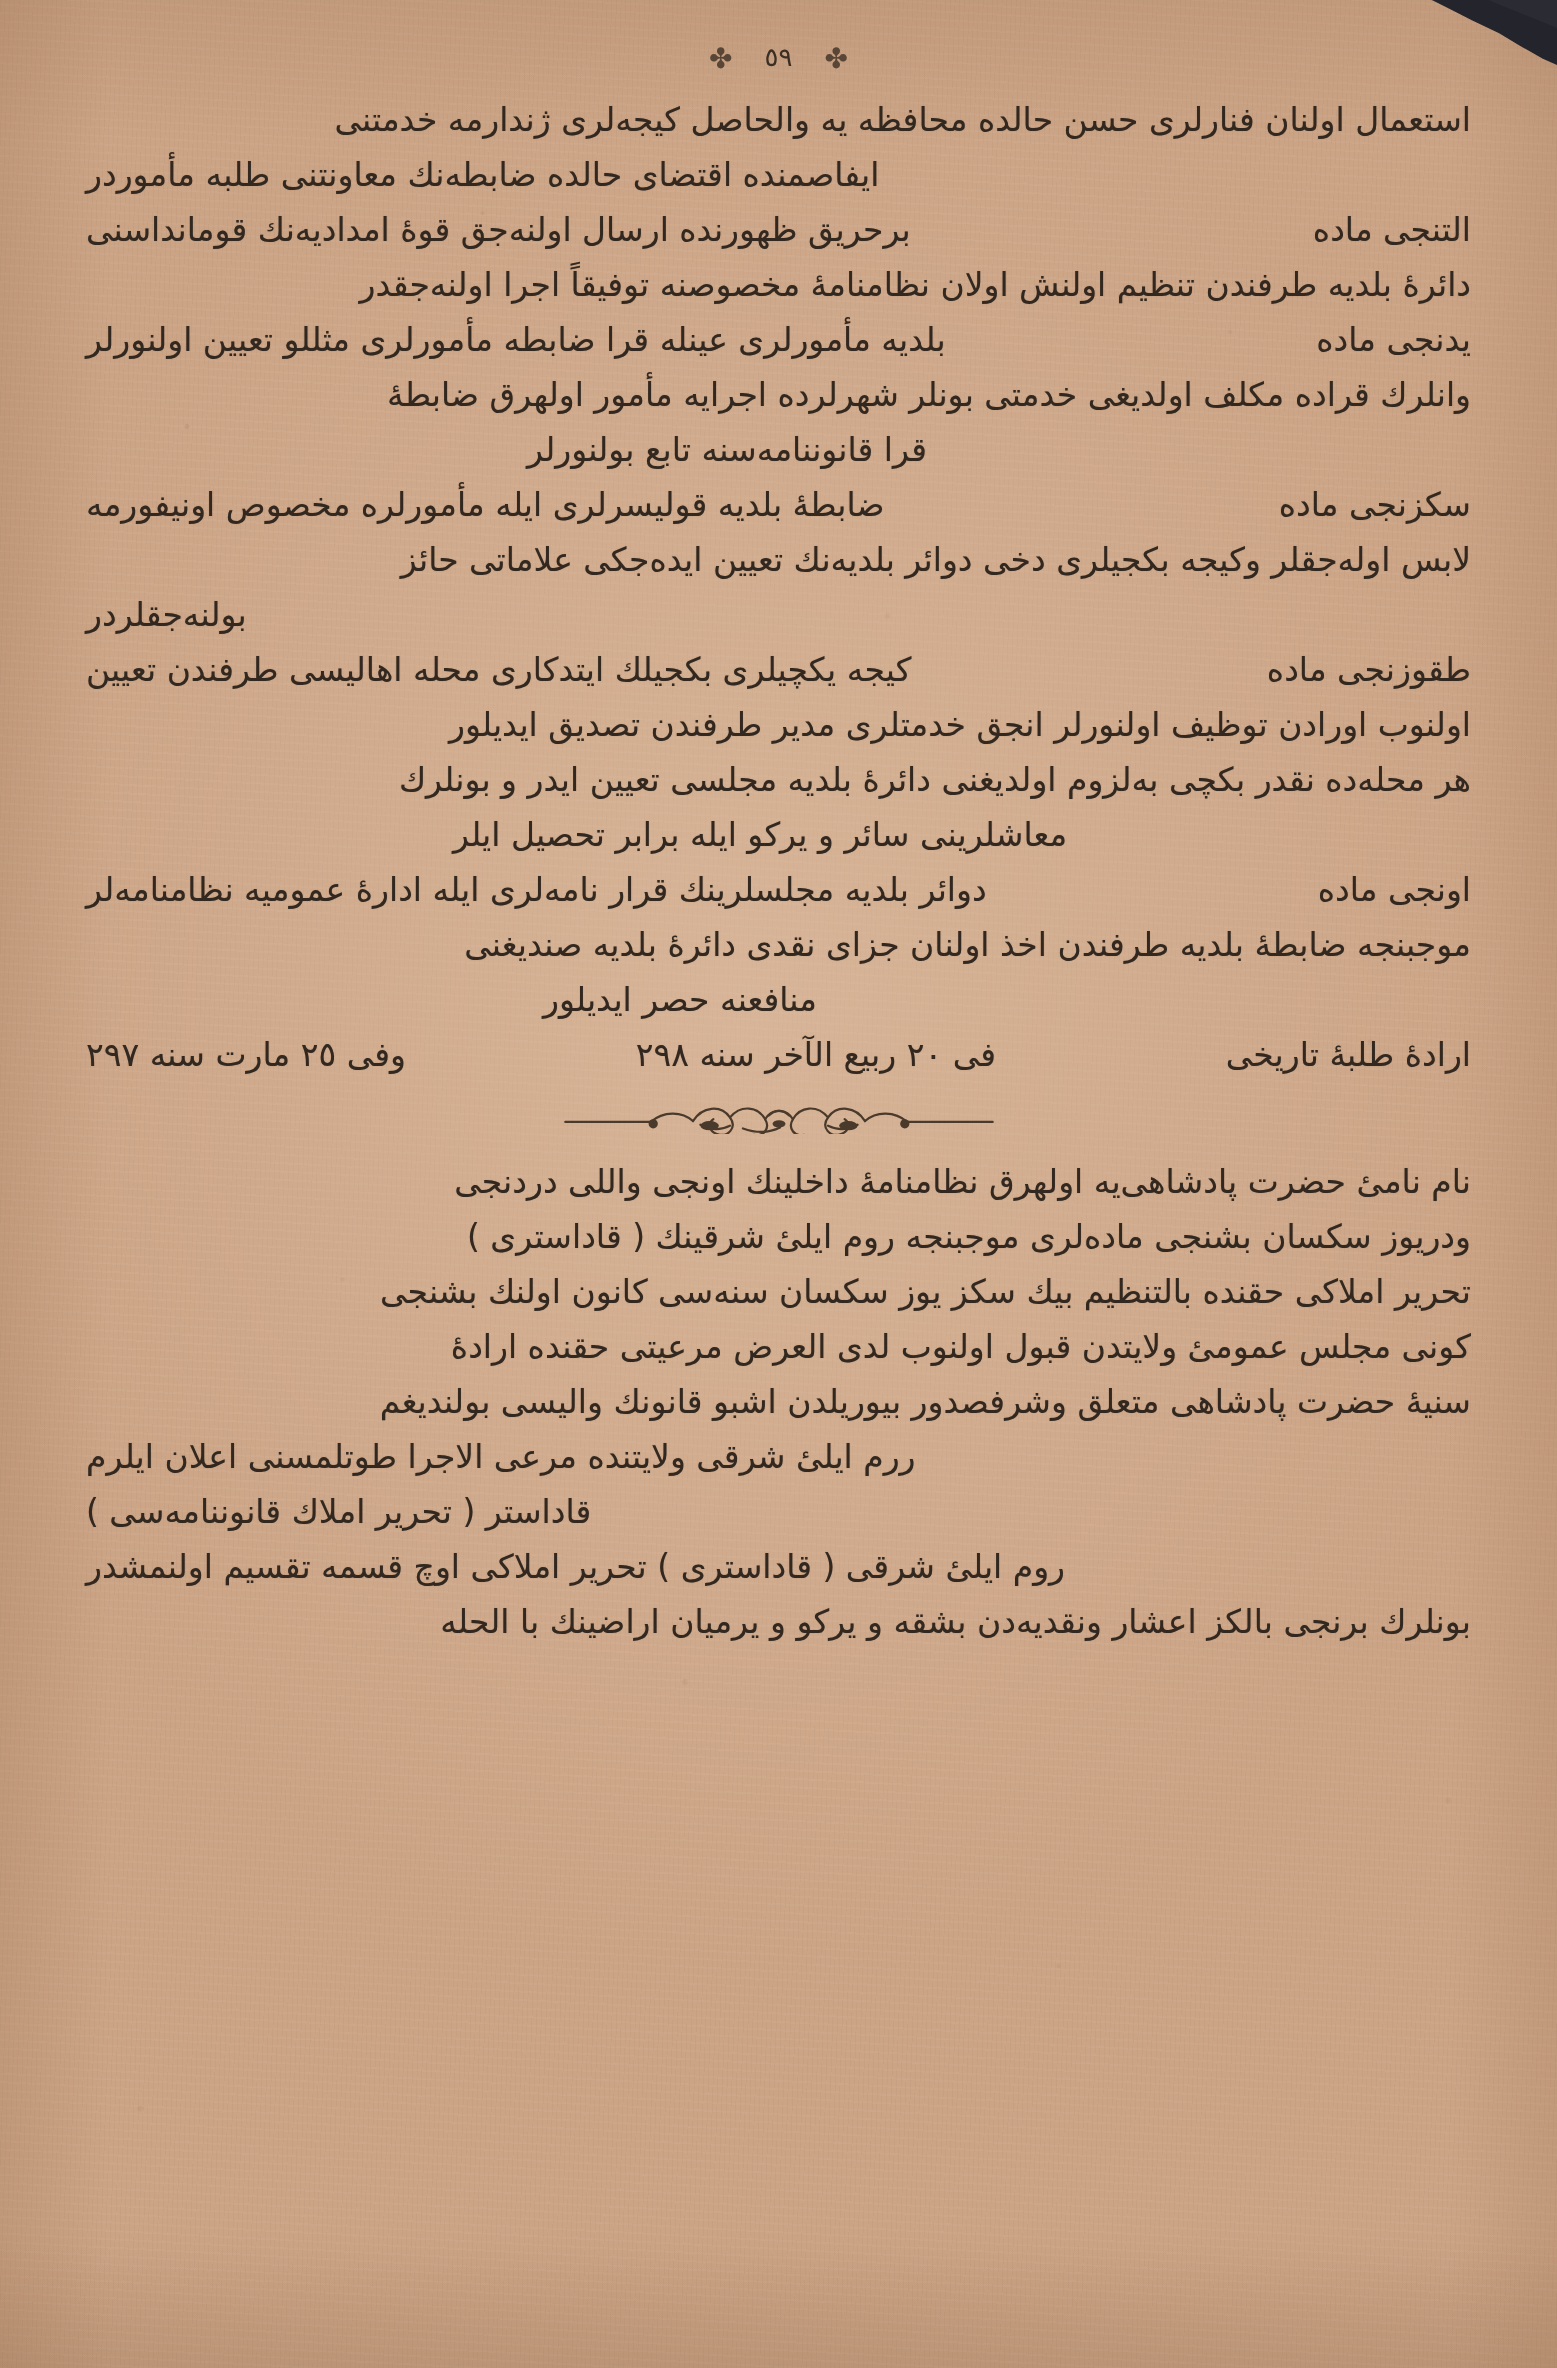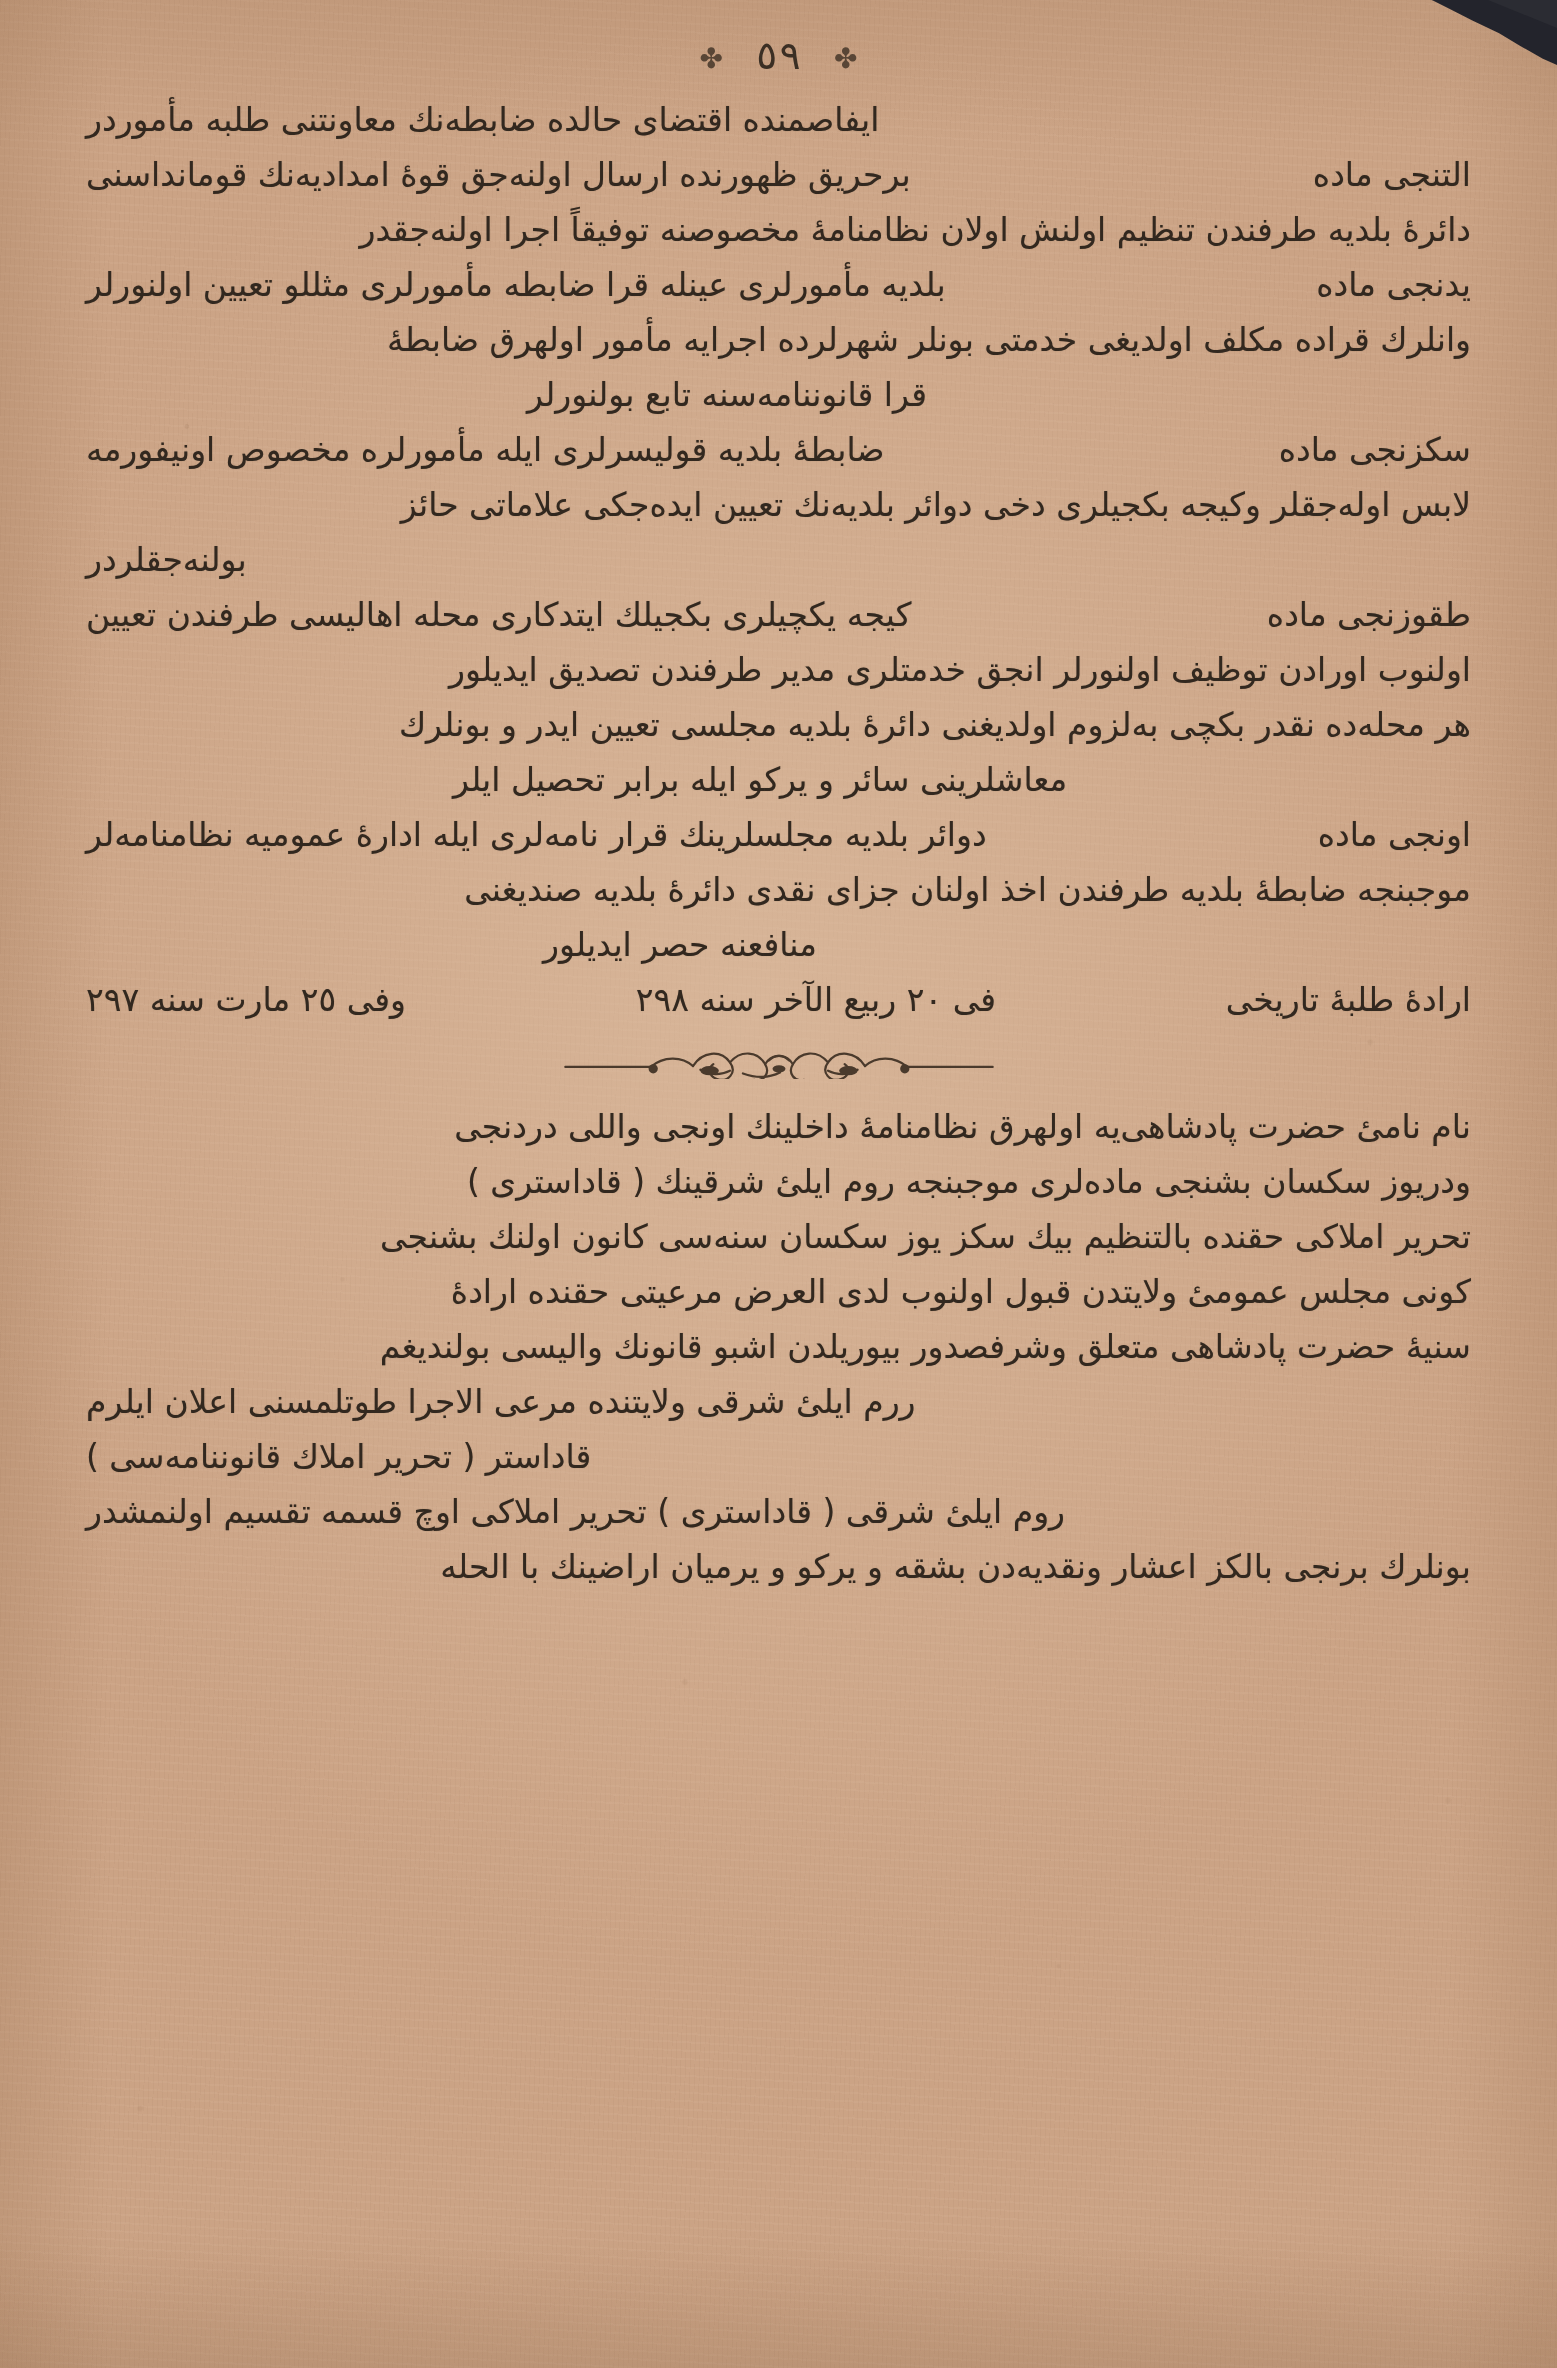--- a/index.html
+++ b/index.html
@@ -79,23 +79,23 @@
   }
   .floret {
     color: #4a3a2c;
     font-size: 28px;
     line-height: 1;
     opacity: 0.88;
     transform: translateY(1.9px);
   }
   .folio-number {
     color: #3b2f24;
-    font-size: 39px;
+    font-size: 26px;
     letter-spacing: 1.9px;
-    font-family: Liberation Mono, monospace;
+    font-family: Liberation Serif, serif;
   }
 
   
   .section { margin-top: 5.6px; }
 
   .line {
     color: #32281f;
     font-size: 33px;
     line-height: 1.0;
     height: 55px;
@@ -147,20 +147,23 @@
   <div class="content">
 
     <div class="page-header">
       <span class="floret">✤</span>
       <span class="folio-number">٥٩</span>
       <span class="floret">✤</span>
     </div>
 
     <div class="section">
 
+      <div class="line a-just">
+        <span>استعمال اولنان فنارلری حسن حالده محافظه یه والحاصل کیجه‌لری ژندارمه خدمتنی</span>
+      </div>
 
       <div class="line a-left">
         <span>ایفاصمنده اقتضای حالده ضابطه‌نك معاونتنی طلبه مأموردر</span>
       </div>
 
       <div class="line a-just">
         <span>التنجی ماده</span>
         <span>برحریق ظهورنده ارسال اولنه‌جق قوهٔ امدادیه‌نك قومانداسنی</span>
       </div>
 

